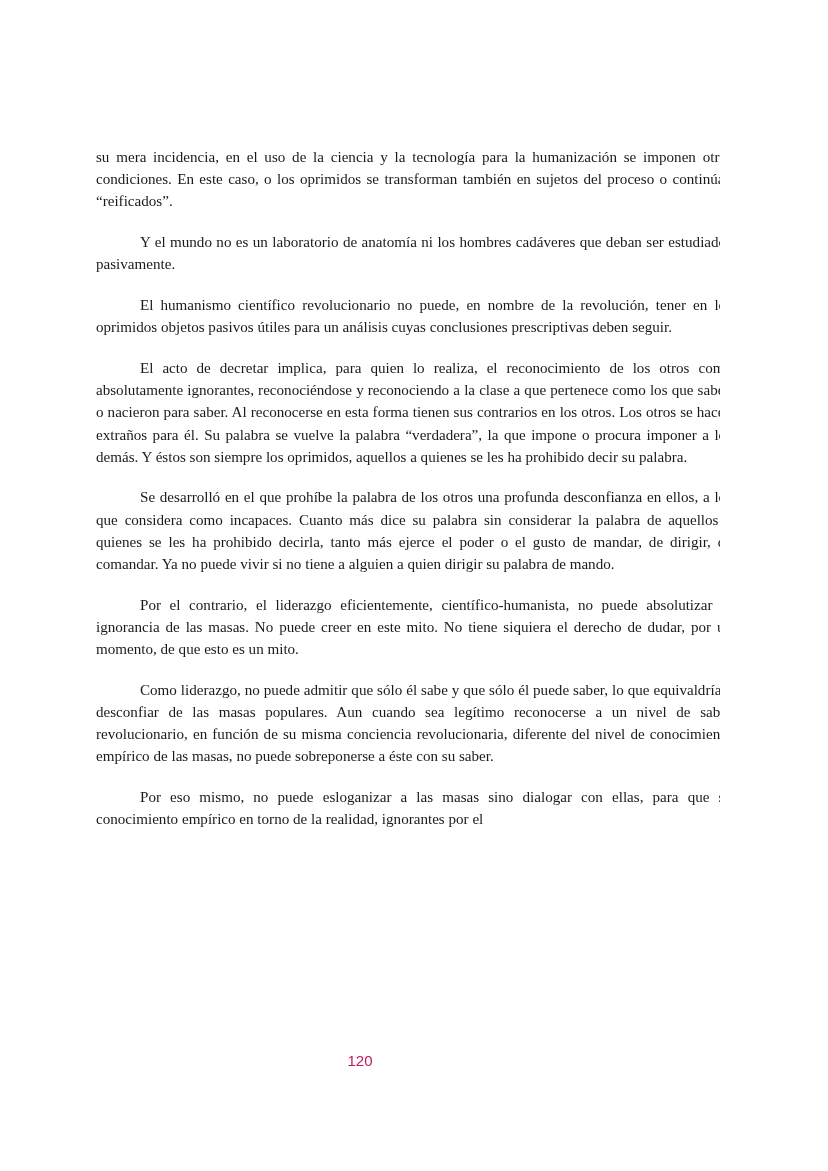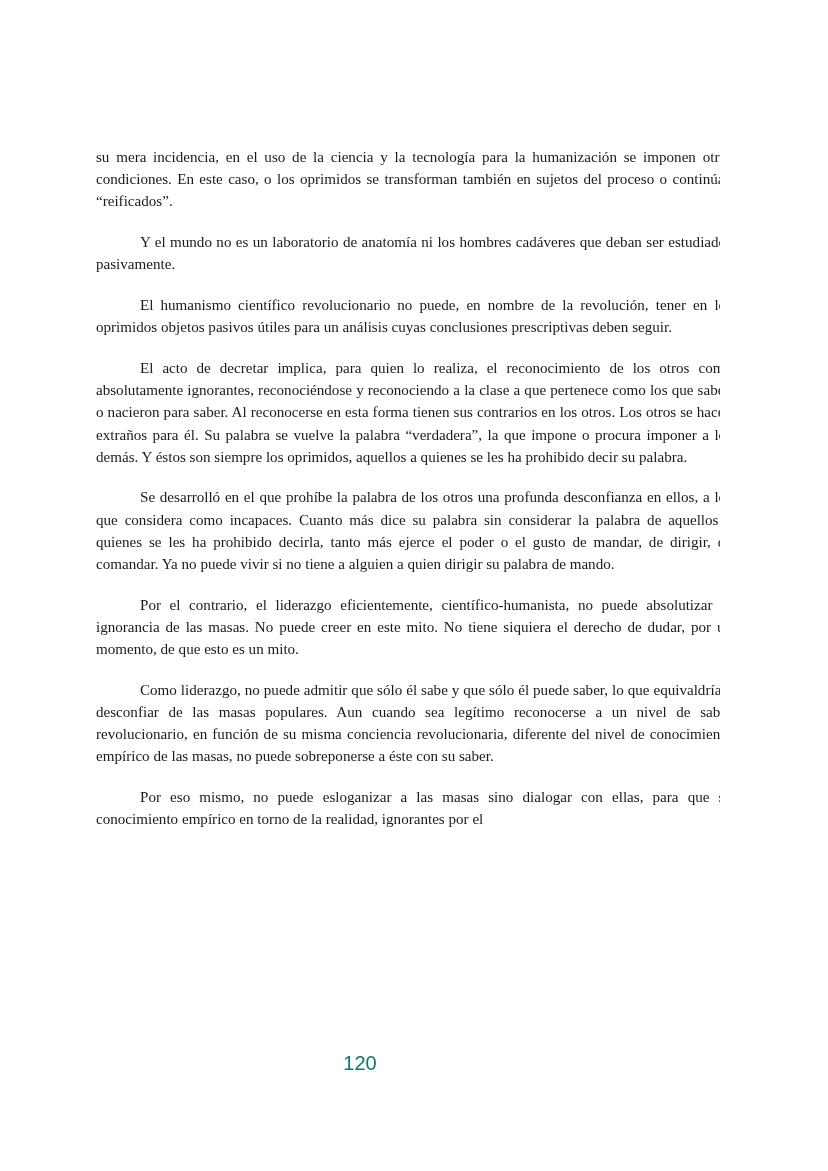--- a/index.html
+++ b/index.html
@@ -34,22 +34,22 @@
     text-indent: 44px;
     margin-top: 16px;
   }
   .page-number {
     position: absolute;
     left: 0;
     right: 0;
     top: 1052px;
     text-align: center;
     font-family: "Liberation Sans", sans-serif;
-    font-size: 20px;
-    color: #0f766e;
+    font-size: 15px;
+    color: #be185d;
   }
 </style>
 </head>
 <body>
 
 <div class="page">
   <div class="content">
     <p class="para">su mera incidencia, en el uso de la ciencia y la tecnología para la humanización se imponen otras condiciones. En este caso, o los oprimidos se transforman también en sujetos del proceso o continúan “reificados”.</p>
     <p class="para indent">Y el mundo no es un laboratorio de anatomía ni los hombres cadáveres que deban ser estudiados pasivamente.</p>
     <p class="para indent">El humanismo científico revolucionario no puede, en nombre de la revolución, tener en los oprimidos objetos pasivos útiles para un análisis cuyas conclusiones prescriptivas deben seguir.</p>

